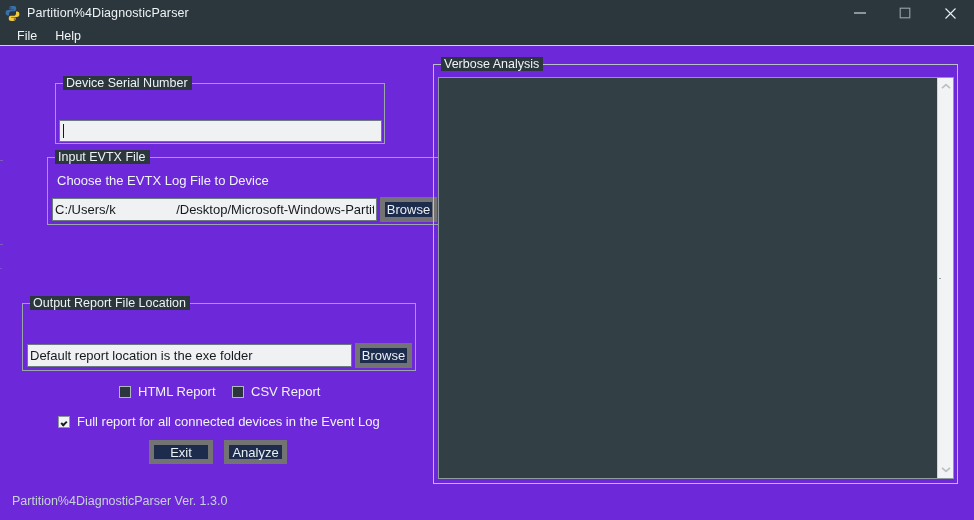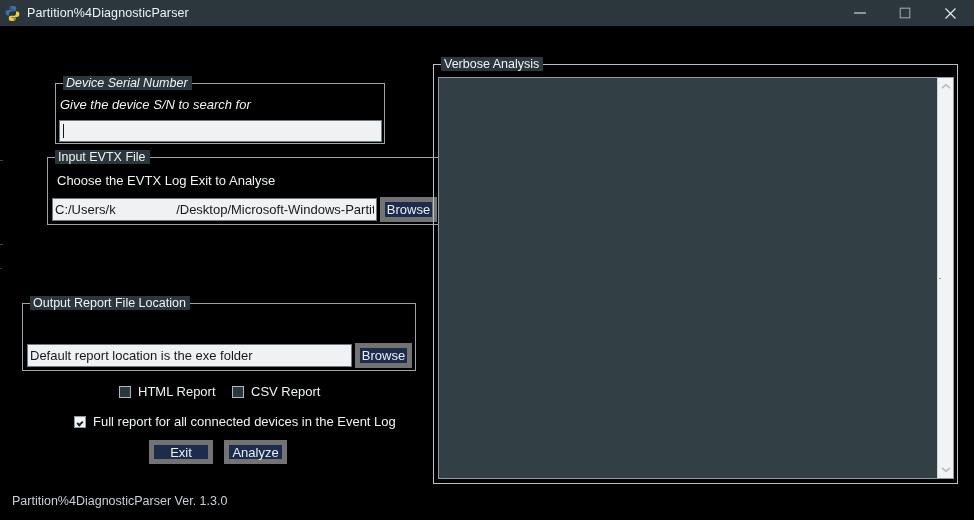--- a/index.html
+++ b/index.html
@@ -5,21 +5,21 @@
   * { box-sizing: border-box; margin: 0; padding: 0; }
   html, body {
     width: 974px; height: 520px;
     background: #2b373c;
     font-family: "Liberation Sans", sans-serif;
     overflow: hidden;
   }
   #app {
     position: relative;
     width: 974px; height: 520px;
-    background: #000000;
+    background: #6d28d9;
     color: #e8eef2;
   }
 
   
   .titlebar {
     position: absolute; left: 0; top: 0; width: 974px; height: 26px;
     background: #2b373c;
     display: flex; align-items: center;
   }
   .titlebar .py-icon {
@@ -182,37 +182,40 @@
       <div class="win-btn close">
         <span>
           <svg width="13" height="13" viewBox="0 0 13 13">
               <path d="M1.5 1.5l10 10M11.5 1.5l-10 10" stroke="#e9eff3" stroke-width="1.1" fill="none"></path>
             </svg>
         </span>
       </div>
     </div>
   </div>
 
+  <div class="menubar">
+    <span class="menu-item">File</span>
+    <span class="menu-item">Help</span>
+  </div>
 
   <div class="edge-artifact" style="left:0; top:160px; width:3px; height:1px; opacity:.45;"></div>
   <div class="edge-artifact" style="left:0; top:244px; width:3px; height:1px; opacity:.45;"></div>
   <div class="edge-artifact" style="left:0; top:268px; width:2px; height:1px; opacity:.35;"></div>
 
-  <div class="group" style="left:55px; top:83px; width:330px; height:61px;font-style:italic;">
+  <div class="group" style="left:55px; top:83px; width:330px; height:61px;">
     <span class="legend">Device Serial Number</span>
-    <span class="hint" style="left:4px; top:13px;">Give the device S/N to search for</span>
     <div class="tinput" style="left:3px; top:36px; width:323px; height:22px;">
       <span class="caret"></span>
       <span class="val"></span>
     </div>
   </div>
 
   <div class="group" style="left:22px; top:157px; width:394px; height:68px;margin-left:25px;">
     <span class="legend">Input EVTX File</span>
-    <span class="hint" style="left:9px; top:15px;">Choose the EVTX Log Exit to Analyse</span>
+    <span class="hint" style="left:9px; top:15px;">Choose the EVTX Log File to Device</span>
     <div class="tinput" style="left:4px; top:40px; width:325px; height:23px;">
       <span>C:/Users/k</span>
       <span class="redact" style="width:64px;">&nbsp;</span>
       <span class="val">/Desktop/Microsoft-Windows-Partitio</span>
     </div>
     <div class="btn" style="left:332px; top:39px; width:57px; height:25px;">Browse</div>
   </div>
 
   <div class="group" style="left:22px; top:303px; width:394px; height:68px;">
     <span class="legend">Output Report File Location</span>
@@ -225,21 +228,21 @@
   <div class="cbrow" style="left:119px; top:384px;">
     <span class="cb"></span>
     <span class="cblabel">HTML Report</span>
   </div>
 
   <div class="cbrow" style="left:232px; top:384px;align-items:center;">
     <span class="cb"></span>
     <span class="cblabel">CSV Report</span>
   </div>
 
-  <div class="cbrow" style="left:74px; top:414px;">
+  <div class="cbrow" style="left:58px; top:414px;">
     <span class="cb checked"></span>
     <span class="cblabel">Full report for all connected devices in the Event Log</span>
   </div>
 
   <div class="btn" style="left:149px; top:440px; width:64px; height:24px;">Exit</div>
   <div class="btn" style="left:224px; top:440px; width:63px; height:24px;">Analyze</div>
 
   <div class="group" style="left:433px; top:64px; width:525px; height:420px; border-color:#b6c0c5;">
     <span class="legend">Verbose Analysis</span>
 

